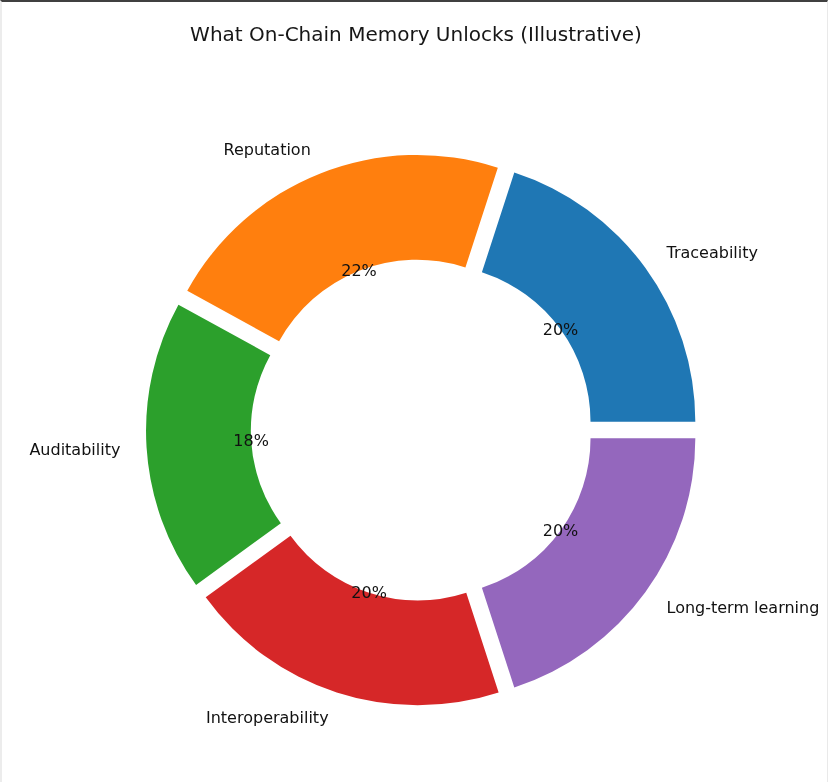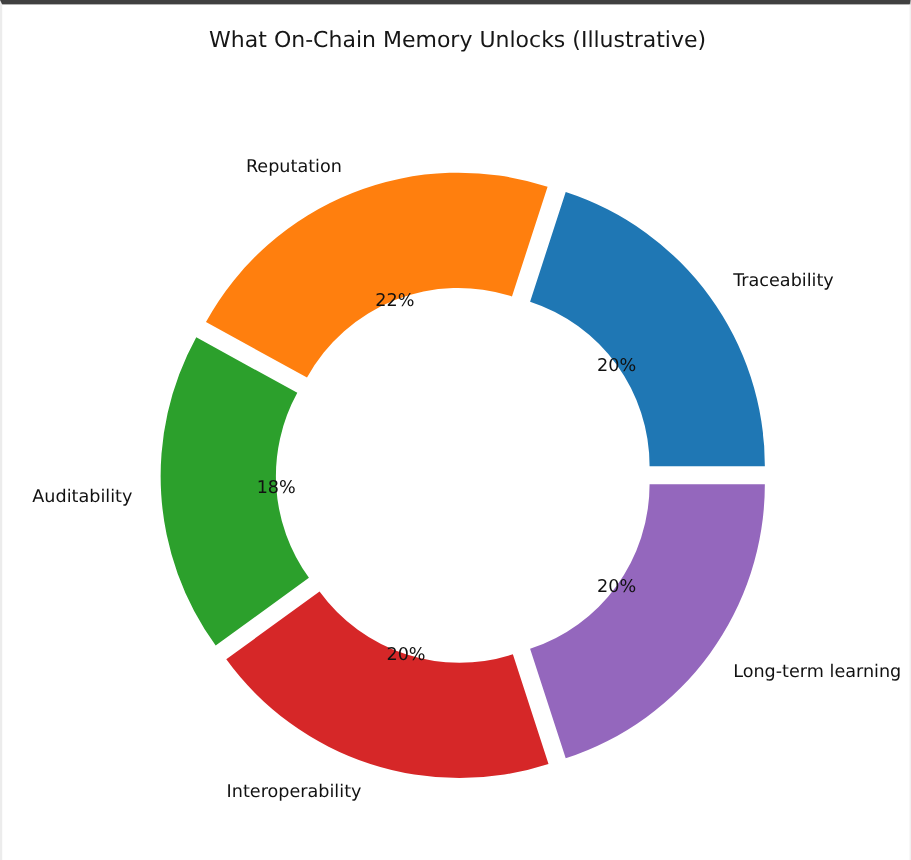--- a/index.html
+++ b/index.html
@@ -7,21 +7,21 @@
     padding: 0;
     background: #ffffff;
     font-family: "DejaVu Sans", "Liberation Sans", sans-serif;
   }
   .stage {
     position: relative;
     width: 828px;
     height: 782px;
     background: #ffffff;
     overflow: hidden;
-    border-top: 4px solid #404040;
+    border-top: 2px solid #404040;
     border-left: 2px solid #ececec;
     border-right: 1px solid #e9e9e9;
     box-sizing: border-box;
   }
   .chart-title {
     position: absolute;
     top: 20px;
     left: 0;
     width: 828px;
     text-align: center;

